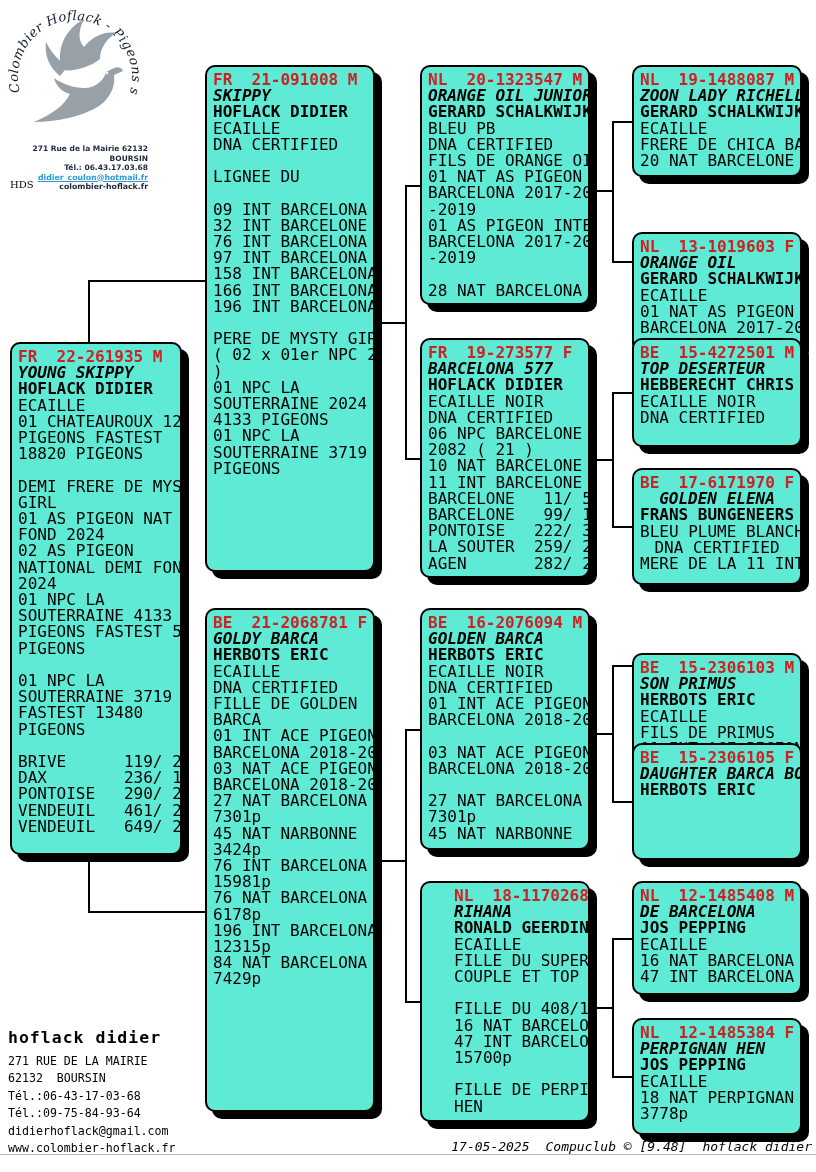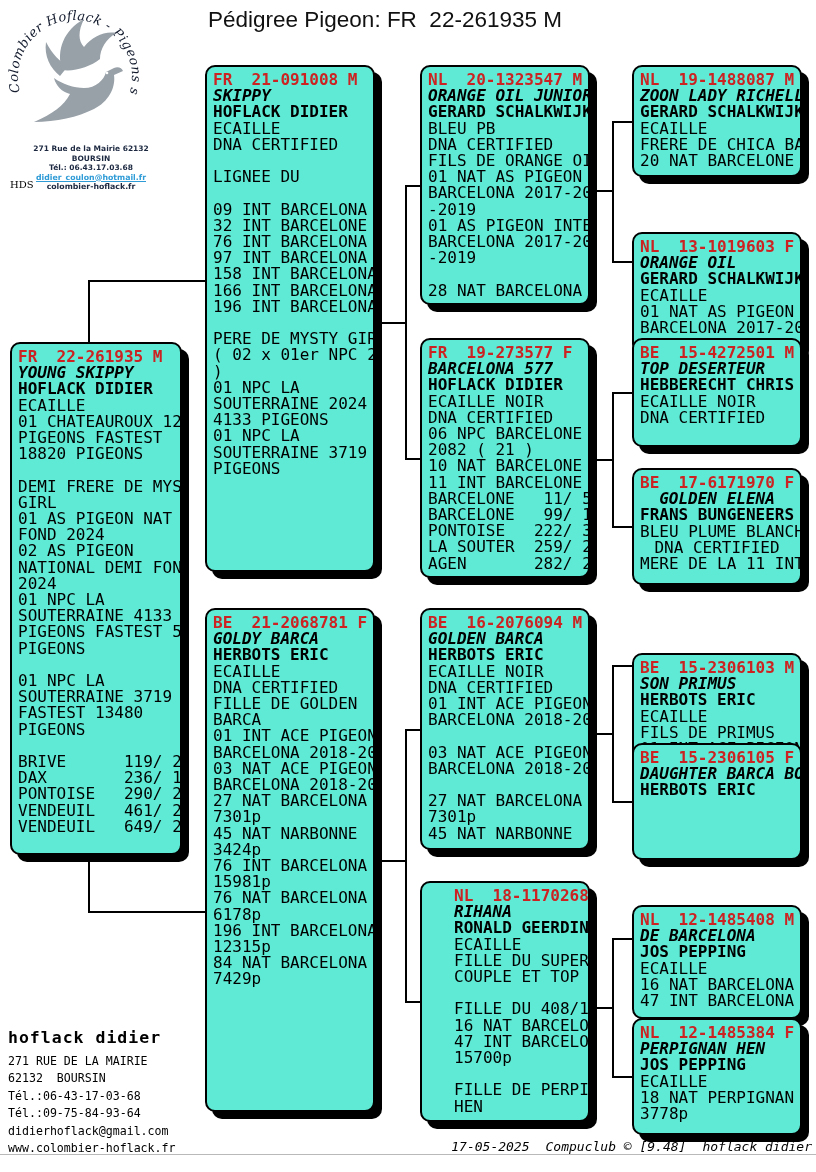--- a/index.html
+++ b/index.html
@@ -4,21 +4,21 @@
 <style>
   html,body{margin:0;padding:0;background:#fff;}
   #page{position:relative;width:816px;height:1172px;background:#fff;overflow:hidden;
         font-family:"DejaVu Sans Mono",monospace;color:#000;}
   
   #title{position:absolute;left:208px;top:7px;font-family:"Liberation Sans",sans-serif;
          font-size:22.5px;white-space:pre;color:#111;}
   
   #logo{position:absolute;left:2px;top:2px;width:146px;height:200px;}
   #logo svg{position:absolute;left:0;top:0;}
-  .logo-addr{position:absolute;left:16px;top:142px;width:146px;text-align:center;
+  .logo-addr{position:absolute;left:0;top:142px;width:146px;text-align:right;
              font-family:"DejaVu Sans",sans-serif;font-weight:bold;line-height:9.5px;}
   .addr-l{font-size:7.5px;color:var(--address-navy);}
   .addr-mail{font-size:7.8px;color:var(--link-blue);text-decoration:underline;cursor:pointer;}
   .addr-web{font-size:7.8px;color:var(--address-navy);}
   #hds{position:absolute;left:10px;top:179px;font-family:"DejaVu Serif",serif;font-size:10px;}
   
   .pbox{position:absolute;background:#5eead4;border:2px solid #000;border-radius:10px;
         box-shadow:7px 7px 0 #000;padding:5px 6px;box-sizing:border-box;overflow:hidden;
         font-size:16px;line-height:16.2px;z-index:2;}
   .ring{color:var(--ring-red);font-weight:bold;white-space:pre;}
@@ -31,39 +31,38 @@
   #box-g1{left:420px;top:65px;width:170px;height:240px;}
   #box-g2{left:420px;top:338px;width:170px;height:240px;}
   #box-g3{left:420px;top:608px;width:170px;height:242px;}
   #box-g4{left:420px;top:881px;width:170px;height:241px;padding-left:32px;}
   #box-gg1{left:632px;top:65px;width:170px;height:112px;}
   #box-gg2{left:632px;top:200px;width:170px;height:122px;margin-top:32px;}
   #box-gg3{left:632px;top:338px;width:170px;height:109px;}
   #box-gg4{left:632px;top:468px;width:170px;height:117px;text-align:center;}
   #box-gg5{left:632px;top:608px;width:170px;height:114px;margin-top:45px;}
   #box-gg6{left:632px;top:743px;width:170px;height:117px;}
-  #box-gg7{left:632px;top:881px;width:170px;height:114px;margin-top:24px;}
+  #box-gg7{left:632px;top:881px;width:170px;height:114px;}
   #box-gg8{left:632px;top:1018px;width:170px;height:117px;}
   
   .ln{position:absolute;background:#000;z-index:1;}
   
   #ownerblock{position:absolute;left:8px;top:1028px;}
   #ownerblock .obname{font-size:16.5px;font-weight:bold;letter-spacing:1px;}
   #ownerblock .oblines{margin-top:6px;font-size:11.6px;line-height:17.4px;white-space:pre;}
   
   #footer{position:absolute;right:4px;top:1139px;font-style:italic;font-size:13px;
           display:flex;gap:16px;}
   #bottomrule{position:absolute;left:0;top:1154px;width:816px;height:1px;background:#b9b9b9;}
 </style>
 </head>
 <body>
 
 <div id="page">
 
-  <div id="title">Pédigree Pigeon: FR  22-261935 M</div>
 
   <div id="logo">
     <svg width="146" height="142" viewBox="0 0 146 142">
       <defs>
         <path id="arcpath" d="M 18,90 A 57,57 0 1 1 128,90" fill="none"></path>
       </defs>
       <text font-size="13" font-style="italic" letter-spacing="0.4" font-family="DejaVu Serif, serif" fill="#141c2e">
         <textPath href="#arcpath">Colombier Hoflack - Pigeons sport</textPath>
       </text>
       <g fill="#98a0a8">

